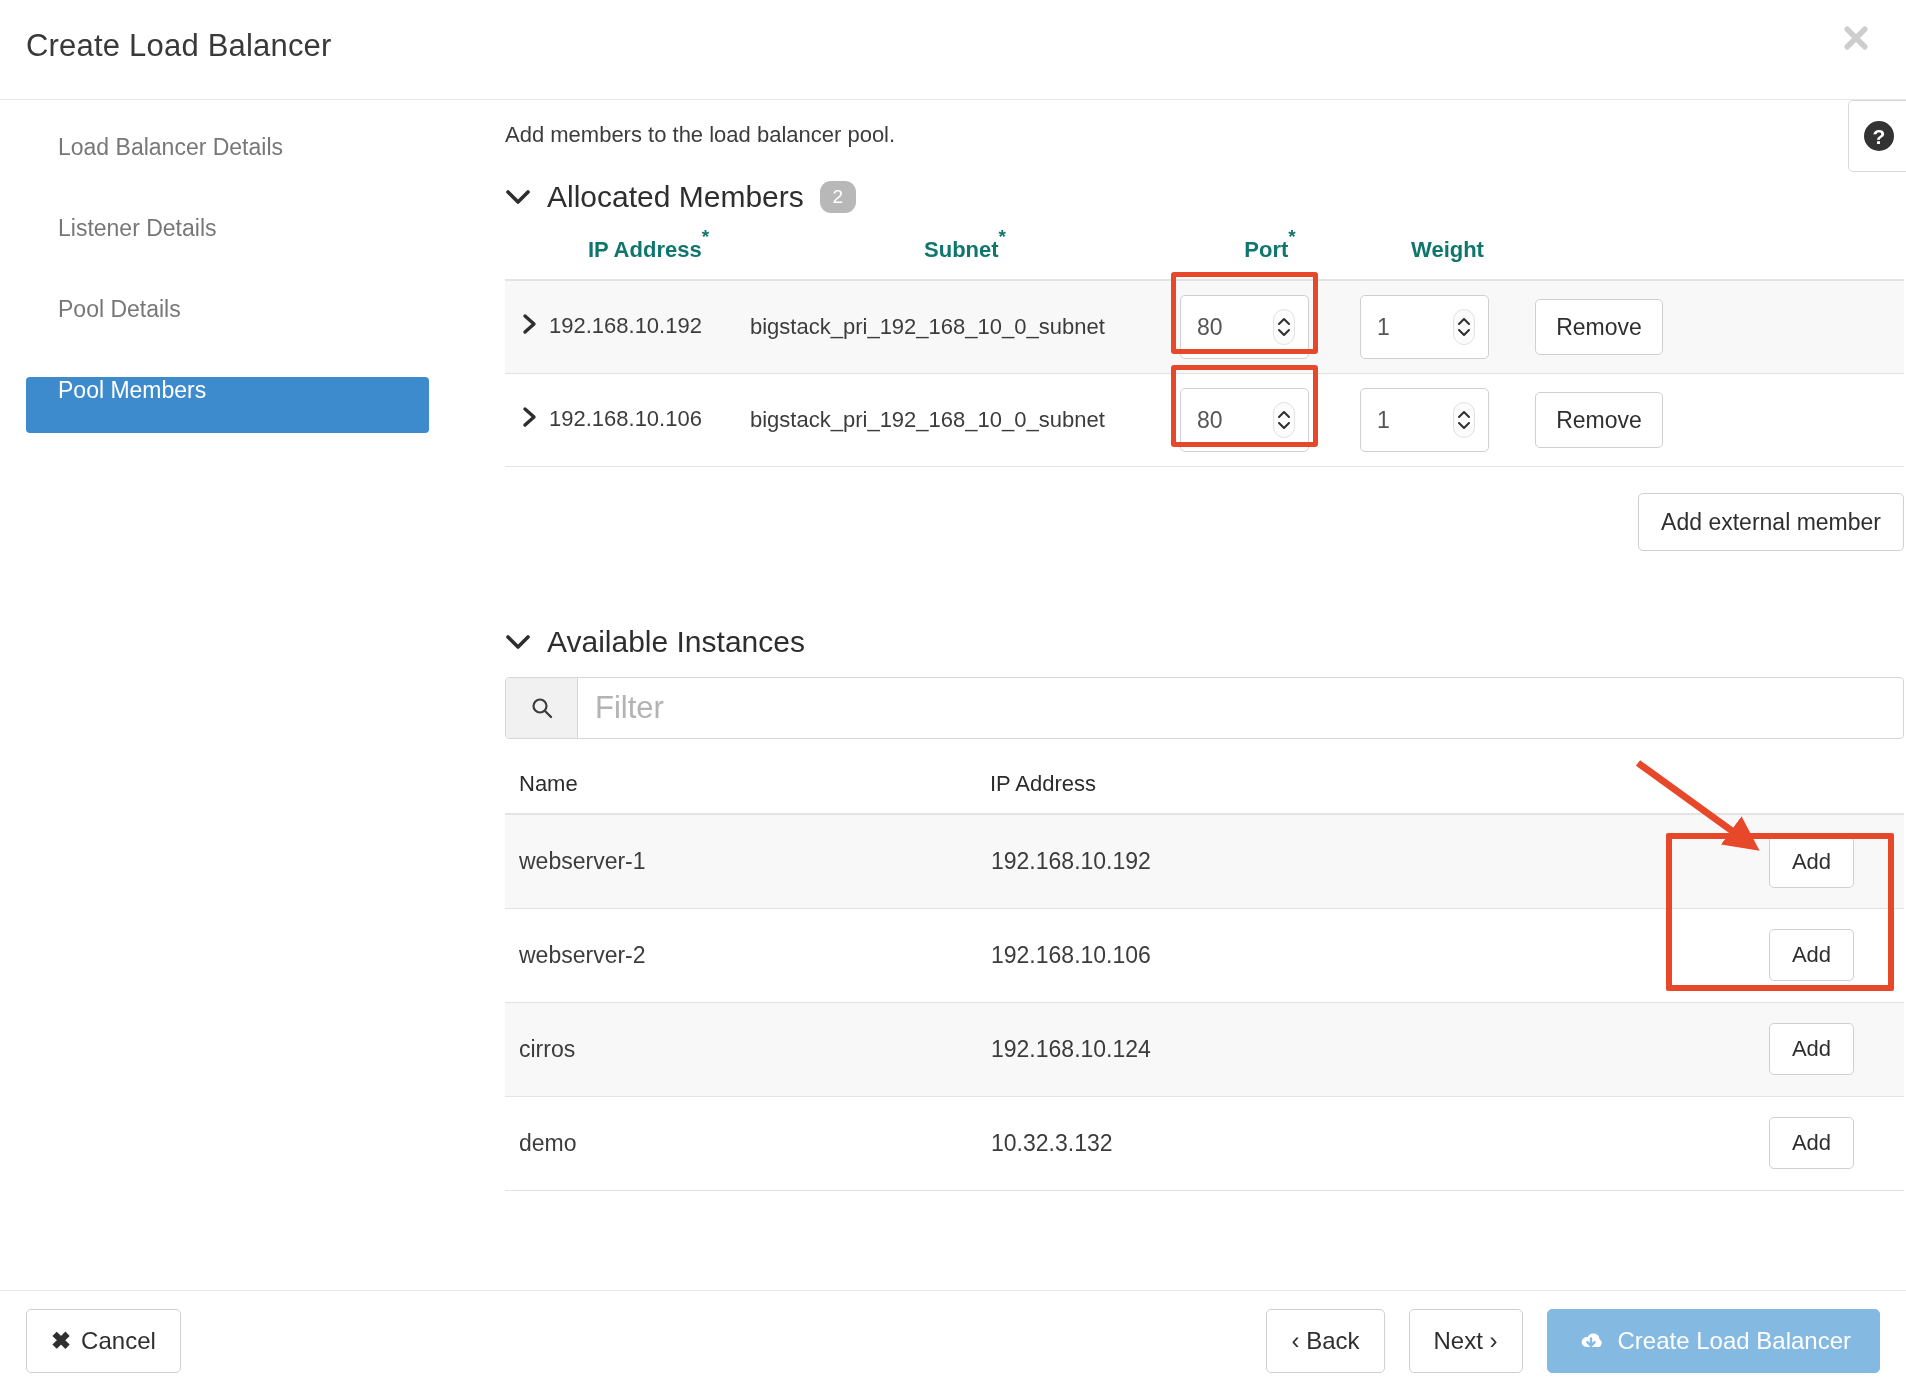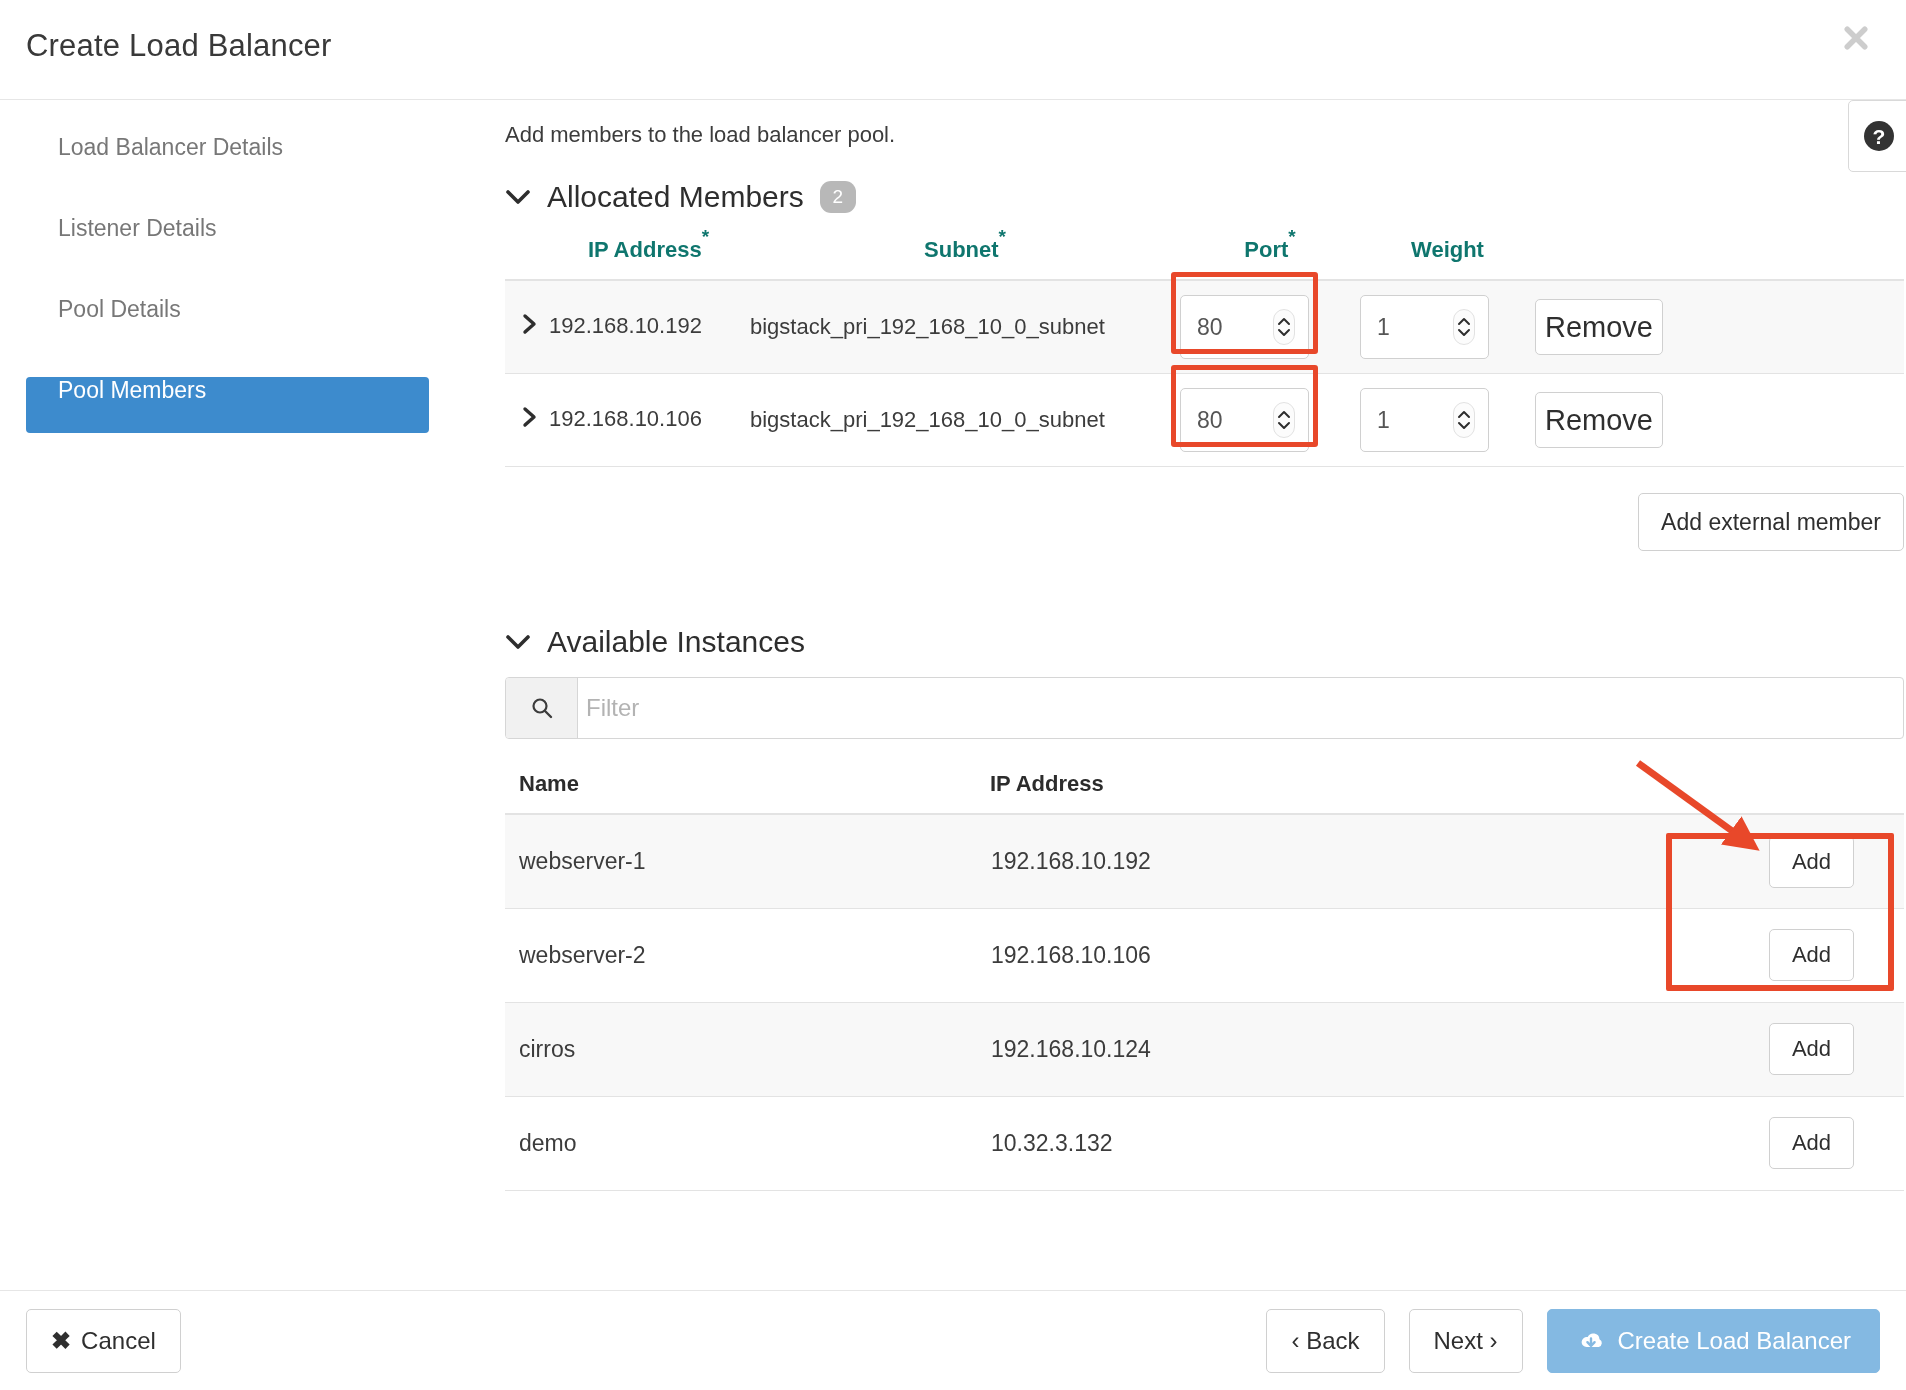--- a/index.html
+++ b/index.html
@@ -202,21 +202,21 @@
   }
 
   .btn {
     display:inline-flex;
     align-items:center;
     justify-content:center;
     border:1px solid #d0d0d0;
     border-radius:5px;
     background:#fff;
     color:#2f2f2f;
-    font-size:29px;
+    font-size:23px;
     font-family:"Liberation Sans", sans-serif;
     cursor:pointer;
     padding:0 18px;
     height:56px;
     white-space:nowrap;
   }
   .btn-remove { height:56px; width:128px; }
   .btn-add    { height:52px; width:85px; font-size:22px; }
 
   .ext-row {
@@ -245,33 +245,33 @@
     width:72px;
     background:#f1f1f1;
     border-right:1px solid #d6d6d6;
     display:flex; align-items:center; justify-content:center;
   }
   .filter-icon-box svg { width:24px; height:24px; }
   .filter-input {
     flex:1;
     border:none;
     outline:none;
-    font-size:24px;
-    padding-left:8px;
+    font-size:31px;
+    padding-left:17px;
     color:#c2410c;
     font-family:"Liberation Sans", sans-serif;
     background:transparent;
   }
   .filter-input::placeholder { color:#b3b3b3; }
 
   .inst-table { width:1399px; border-collapse:collapse; }
   .inst-table th {
     text-align:left;
     font-size:22px;
-    font-weight:700;
+    font-weight:400;
     color:#2c2c2c;
     padding:0 0 16px 0;
     border-bottom:2px solid #e3e3e3;
   }
   .inst-table td {
     border-bottom:1px solid #e3e3e3;
     font-size:23px;
     color:#3c3c3c;
     height:94px;
     vertical-align:middle;

